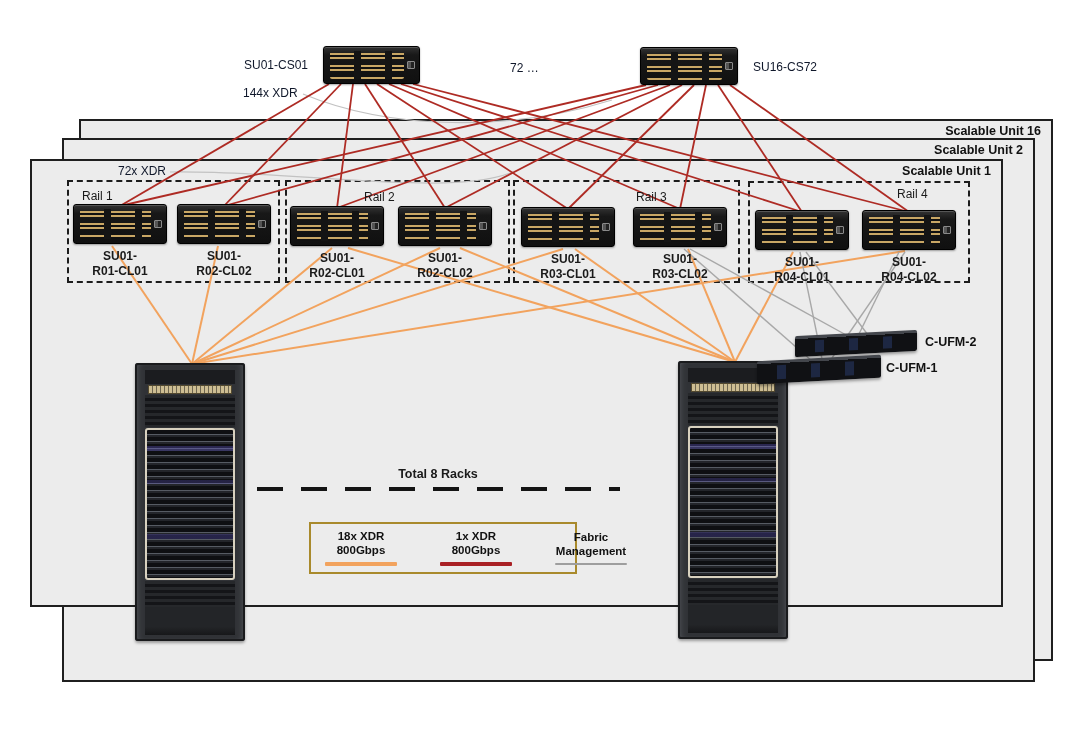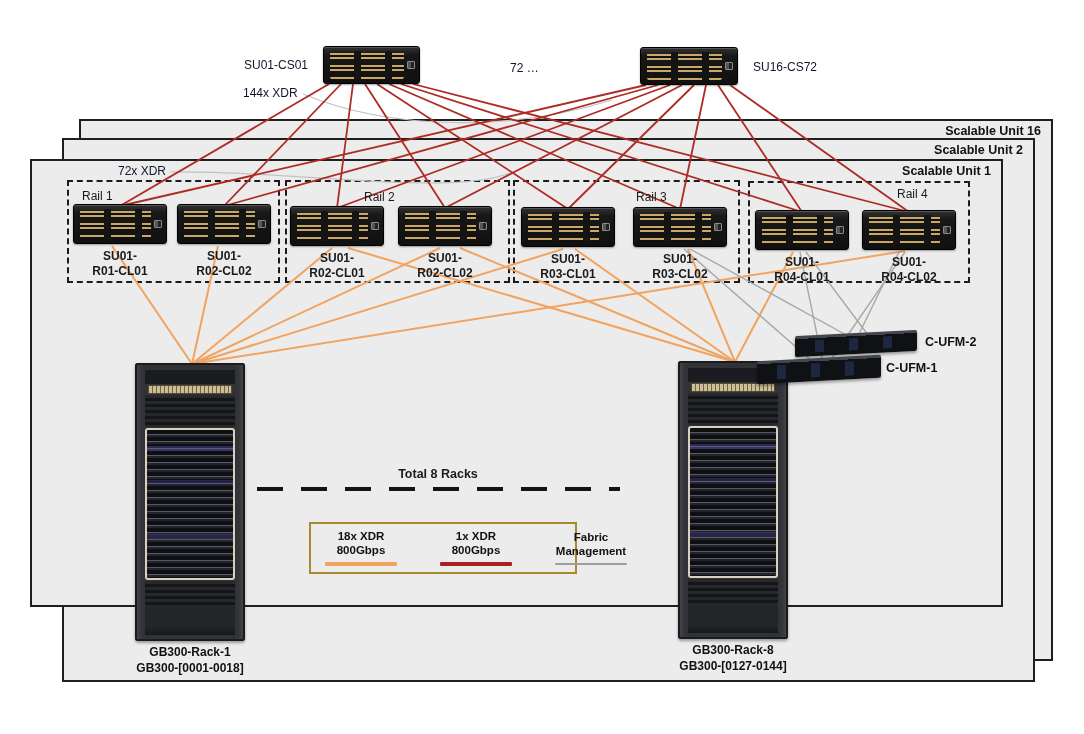--- a/index.html
+++ b/index.html
@@ -146,28 +146,20 @@
   </div>
   <div class="rack" style="left:678px;top:361px">
     <div class="r-top"></div>
     <div class="r-gold"></div>
     <div class="r-vent"></div>
     <div class="r-mid"></div>
     <div class="r-vent2"></div>
     <div class="r-base"></div>
   </div>
 
-  <div class="rack-label" style="left:105px;top:645px">
-    <div>GB300-Rack-1</div>
-    <div>GB300-[0001-0018]</div>
-  </div>
-  <div class="rack-label" style="left:648px;top:643px">
-    <div>GB300-Rack-8</div>
-    <div>GB300-[0127-0144]</div>
-  </div>
 
   <div class="ufm" style="left:795px;top:333px;width:122px;height:21px">
     <div class="slots"></div>
   </div>
   <div class="ufm" style="left:757px;top:358px;width:124px;height:23px">
     <div class="slots"></div>
   </div>
   <div class="ufm-label" style="left:925px;top:335px">C-UFM-2</div>
   <div class="ufm-label" style="left:886px;top:361px">C-UFM-1</div>
 

